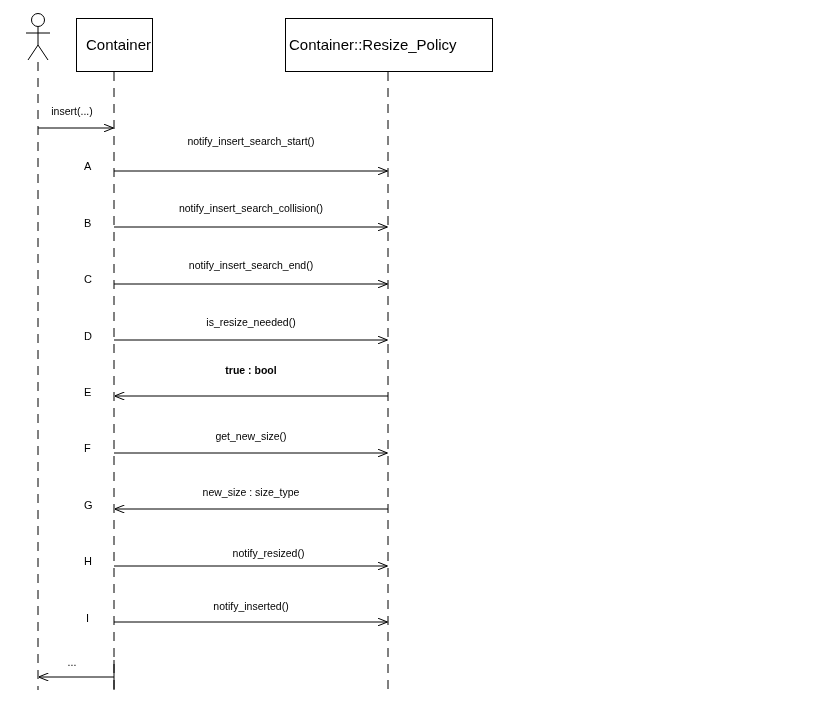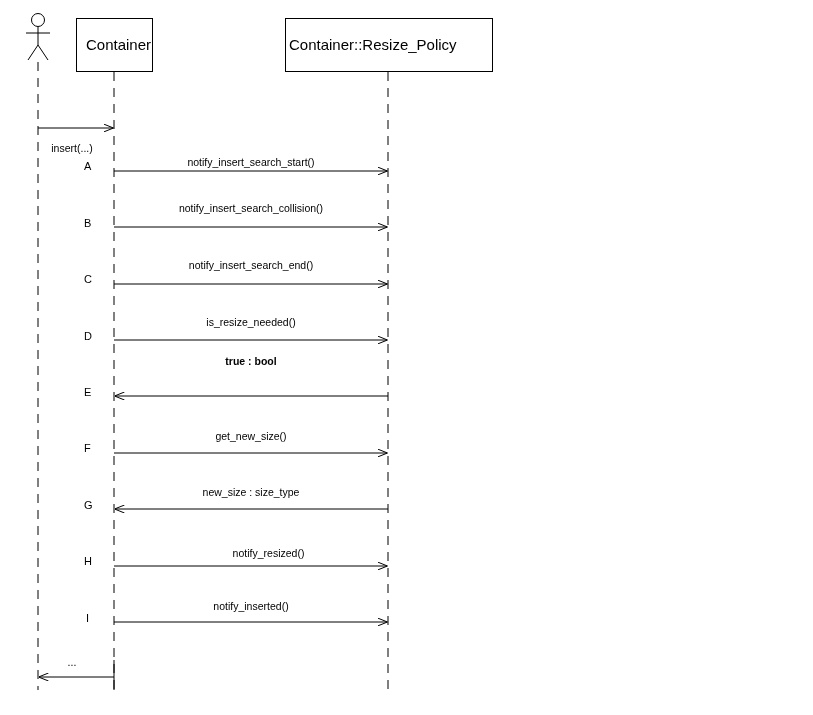--- a/index.html
+++ b/index.html
@@ -92,26 +92,26 @@
     <line x1="114" y1="566" x2="387" y2="566" stroke="#000000" stroke-width="1" marker-end="url(#arrowR)"></line>
     <line x1="114" y1="622" x2="387" y2="622" stroke="#000000" stroke-width="1" marker-end="url(#arrowR)"></line>
 
     <line x1="39" y1="677" x2="114" y2="677" stroke="#000000" stroke-width="1" marker-start="url(#arrowL)"></line>
     <line x1="114" y1="660" x2="114" y2="690" stroke="#000000" stroke-width="1"></line>
   </svg>
 
   <div class="lbl box-label" style="left:86px; top:38px;">Container</div>
   <div class="lbl box-label" style="left:289px; top:38px;text-align:center;">Container::Resize_Policy</div>
 
-  <div class="lbl msg-label center" style="left:72px; top:105px;margin-top:37px;">insert(...)</div>
-  <div class="lbl msg-label center" style="left:251px; top:156px;">notify_insert_search_start()</div>
+  <div class="lbl msg-label center" style="left:72px; top:105px;">insert(...)</div>
+  <div class="lbl msg-label center" style="left:251px; top:135px;">notify_insert_search_start()</div>
   <div class="lbl msg-label center" style="left:251px; top:202px;">notify_insert_search_collision()</div>
   <div class="lbl msg-label center" style="left:251px; top:259px;">notify_insert_search_end()</div>
   <div class="lbl msg-label center" style="left:251px; top:316px;">is_resize_needed()</div>
-  <div class="lbl msg-label center bold" style="left:251px; top:355px;text-align:center;">true : bool</div>
+  <div class="lbl msg-label center bold" style="left:251px; top:364px;text-align:center;">true : bool</div>
   <div class="lbl msg-label center" style="left:251px; top:430px;">get_new_size()</div>
   <div class="lbl msg-label center" style="left:251px; top:486px;">new_size : size_type</div>
   <div class="lbl msg-label center" style="left:251px; top:547px;padding-left:35px;">notify_resized()</div>
   <div class="lbl msg-label center" style="left:251px; top:600px;">notify_inserted()</div>
   <div class="lbl msg-label center" style="left:72px; top:656px;">...</div>
 
   <div class="lbl step-label" style="left:84px; top:160px;">A</div>
   <div class="lbl step-label" style="left:84px; top:217px;">B</div>
   <div class="lbl step-label" style="left:84px; top:273px;">C</div>
   <div class="lbl step-label" style="left:84px; top:330px;">D</div>

